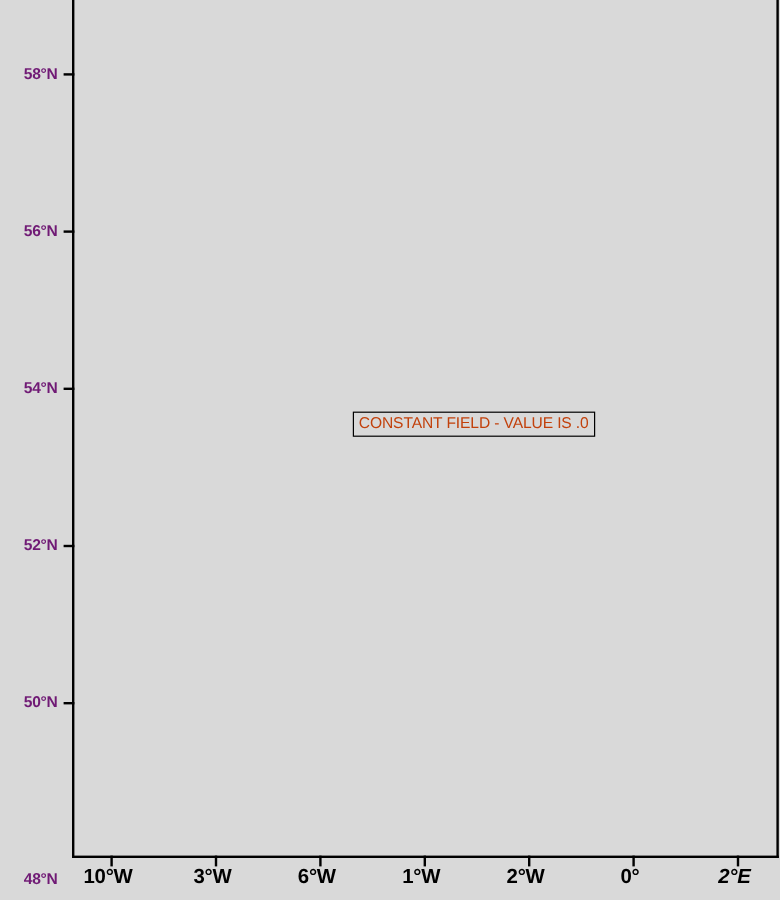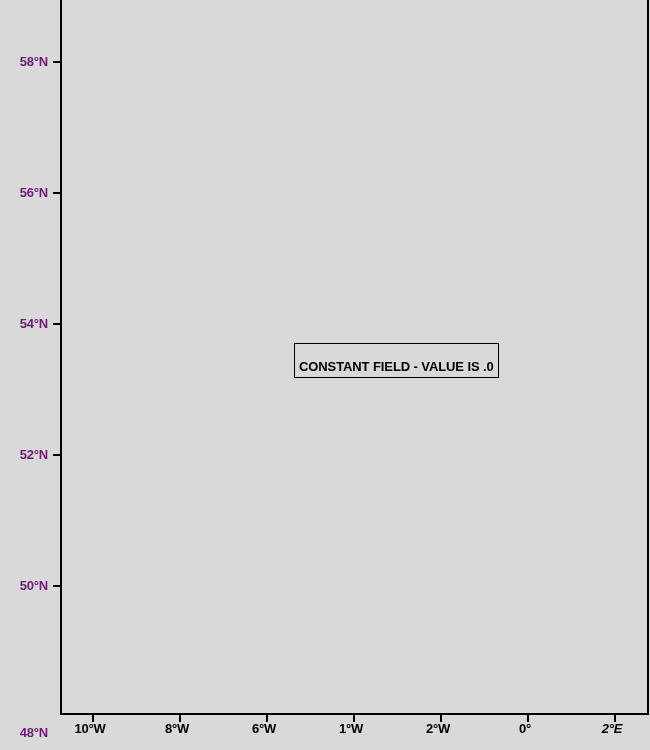--- a/index.html
+++ b/index.html
@@ -46,21 +46,21 @@
     left: -9px;
     height: 0;
     border-top: 2px solid #000;
     width: 9px;
   }
 
   .xlabel {
     position: absolute;
     top: 721px;
     transform: translateX(-50%);
-    font-size: 13px;
+    font-size: 17px;
     font-weight: bold;
     color: #000;
     white-space: nowrap;
     letter-spacing: -0.2px;
   }
   .ylabel {
     position: absolute;
     left: 48px;
     transform: translate(-100%, -50%);
     font-size: 13px;
@@ -69,24 +69,24 @@
     white-space: nowrap;
     letter-spacing: -0.2px;
   }
 
   #constant-field-note {
     position: absolute;
     left: 232px;
     top: 343px;
     border: 1px solid #000;
     background: #d9d9d9;
-    padding: 16px 4px 3px 4px;
+    padding: 2px 4px 3px 4px;
     font-size: 13px;
-    font-weight: bold;
-    color: #000000;
+    font-weight: normal;
+    color: #c2410c;
     white-space: nowrap;
     letter-spacing: -0.1px;
     line-height: 14px;
   }
 </style>
 </head>
 <body>
 
 <div id="chart-root">
 
@@ -105,21 +105,21 @@
       <div class="tick-y" style="top: 454px;"></div>
       <div class="tick-y" style="top: 585px;"></div>
     </div>
 
   <div id="ticks-x"></div>
   <div id="ticks-y"></div>
   <div id="labels-x"></div>
   <div id="labels-y"></div>
 
 <div class="xlabel" style="left: 90px;">10°W</div>
-    <div class="xlabel" style="left: 177px;">8°W</div>
+    <div class="xlabel" style="left: 177px;">3°W</div>
     <div class="xlabel" style="left: 264px;">6°W</div>
     <div class="xlabel" style="left: 351px;">1°W</div>
     <div class="xlabel" style="left: 438px;">2°W</div>
     <div class="xlabel" style="left: 525px;">0°</div>
     <div class="xlabel" style="left: 612px; font-style: italic;">2°E</div>
     <div class="ylabel" style="top: 61px;">58°N</div>
     <div class="ylabel" style="top: 192px; text-align: center;">56°N</div>
     <div class="ylabel" style="top: 323px; padding-left: 28px;">54°N</div>
     <div class="ylabel" style="top: 454px;">52°N</div>
     <div class="ylabel" style="top: 585px;">50°N</div>

